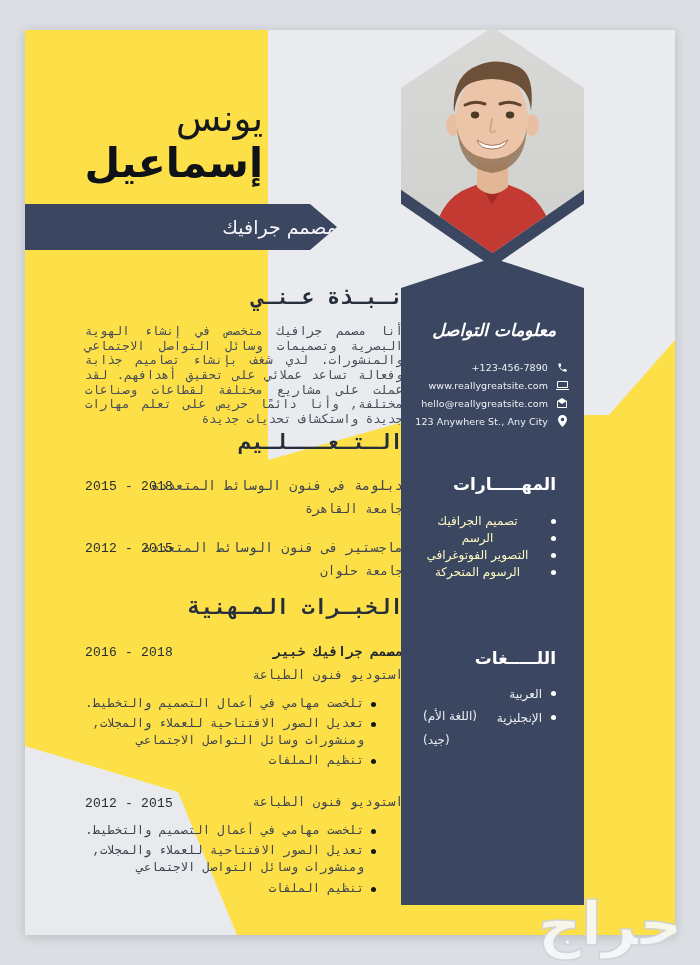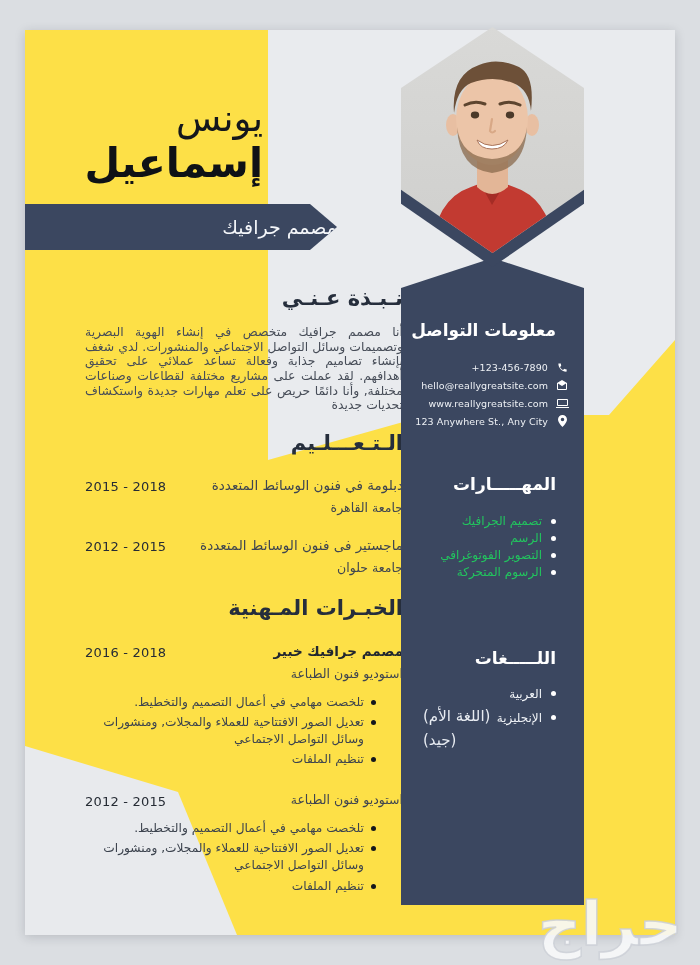--- a/index.html
+++ b/index.html
@@ -59,36 +59,36 @@
     position:absolute;right:28px;font-size:17px;font-weight:700;color:#ffffff;white-space:nowrap;
   }
   .contact-list{position:absolute;top:100px;right:14px;left:12px;}
   .contact-row{
     height:18px;display:flex;align-items:center;justify-content:flex-end;direction:ltr;
   }
   .contact-row .ctext{font-size:9.5px;color:#eef1f5;letter-spacing:.1px;}
   .contact-row .cicon{width:16px;display:flex;justify-content:center;margin-left:6px;}
   .sb-list{position:absolute;right:28px;left:12px;list-style:none;margin:0;padding:0;}
   .sb-list li{
-    position:relative;padding-right:14px;text-align:right;font-size:12px;color:#22c55e;height:17px;line-height:15px;
+    position:relative;padding-right:14px;text-align:center;font-size:12px;color:#fef9c3;height:17px;line-height:15px;
   }
   .sb-list li::before{
     content:"";position:absolute;right:0;top:5px;width:5px;height:5px;border-radius:50%;background:#ffffff;
   }
   .lang-list{position:absolute;right:28px;left:22px;list-style:none;margin:0;padding:0;}
   .lang-list li{
     position:relative;height:24px;display:flex;justify-content:space-between;align-items:center;direction:rtl;
   }
   .lang-list .lname{position:relative;padding-right:14px;font-size:12px;color:#f0f3f7;}
   .lang-list .lname::before{
     content:"";position:absolute;right:0;top:4px;width:5px;height:5px;border-radius:50%;background:#ffffff;
   }
-  .lang-list .llevel{font-size:15px;color:#e8ecf2;margin-top:43px;}
-  
-  .main-sec{position:absolute;left:60px;width:318px;direction:rtl;text-align:right;z-index:3;}
+  .lang-list .llevel{font-size:12px;color:#e8ecf2;margin-top:43px;}
+  
+  .main-sec{position:absolute;left:60px;width:318px;direction:rtl;text-align:right;z-index:3;font-family:Liberation Mono, monospace;}
   .sec-heading{
     font-size:21px;font-weight:700;color:#262e3c;white-space:nowrap;line-height:1;
   }
   .about-text{
     font-size:12.4px;color:#474d58;line-height:1.18;text-align:justify;text-align-last:right;margin:0;
   }
   .entry{position:relative;direction:rtl;text-align:right;}
   .entry .etitle{font-size:13.5px;color:#3f4550;}
   .entry .etitle.bold{font-weight:700;color:#22272f;}
   .entry .eorg{font-size:12.5px;color:#3f4550;margin-top:7px;}
@@ -205,44 +205,44 @@
     <ellipse cx="74" cy="88" rx="4.2" ry="3.4" fill="#4b3a2a"></ellipse>
     <ellipse cx="109" cy="88" rx="4.2" ry="3.4" fill="#4b3a2a"></ellipse>
 
     <path d="M91 92 L89 104 Q91 107 94 104" stroke="#d8a886" stroke-width="2.2" fill="none" stroke-linecap="round"></path>
 
     <path d="M76 113 Q91 124 107 113 Q103 122 91 122 Q79 122 76 113Z" fill="#ffffff" stroke="#a9745a" stroke-width="1"></path>
   </svg>
 </div>
 
 <div class="sidebar">
-  <div class="sb-heading" style="top:62px;">معلومات التواصل</div>
+  <div class="sb-heading" style="top:62px;font-style:italic;">معلومات التواصل</div>
 
   <div class="contact-list">
     <div class="contact-row">
       <span class="ctext">+123-456-7890</span>
       <span class="cicon">
         <svg width="11" height="11" viewBox="0 0 24 24">
             <path fill="#fff" d="M6.6 10.8c1.4 2.8 3.8 5.1 6.6 6.6l2.2-2.2c.3-.3.7-.4 1-.2 1.1.4 2.3.6 3.6.6.6 0 1 .4 1 1V20c0 .6-.4 1-1 1C10.8 21 3 13.2 3 4c0-.6.4-1 1-1h3.5c.6 0 1 .4 1 1 0 1.2.2 2.4.6 3.6.1.3 0 .7-.2 1l-2.3 2.2z"></path>
           </svg>
       </span>
     </div>
     <div class="contact-row">
+      <span class="ctext">www.reallygreatsite.com</span>
+      <span class="cicon">
+        <svg width="13" height="10" viewBox="0 0 26 20">
+            <path fill="#fff" d="M4 2h18a2 2 0 0 1 2 2v10a2 2 0 0 1-2 2H4a2 2 0 0 1-2-2V4a2 2 0 0 1 2-2zm0 2v10h18V4H4zM0 18h26v2H0v-2z"></path>
+          </svg>
+      </span>
+    </div>
+    <div class="contact-row">
       <span class="ctext">hello@reallygreatsite.com</span>
       <span class="cicon">
         <svg width="12" height="10" viewBox="0 0 24 20">
             <path fill="#fff" d="M2 6l10-6 10 6v12a2 2 0 0 1-2 2H4a2 2 0 0 1-2-2V6zm2 1.2V18h16V7.2l-8 4.8-8-4.8z"></path>
-          </svg>
-      </span>
-    </div>
-    <div class="contact-row">
-      <span class="ctext">www.reallygreatsite.com</span>
-      <span class="cicon">
-        <svg width="13" height="10" viewBox="0 0 26 20">
-            <path fill="#fff" d="M4 2h18a2 2 0 0 1 2 2v10a2 2 0 0 1-2 2H4a2 2 0 0 1-2-2V4a2 2 0 0 1 2-2zm0 2v10h18V4H4zM0 18h26v2H0v-2z"></path>
           </svg>
       </span>
     </div>
     <div class="contact-row">
       <span class="ctext">123 Anywhere St., Any City</span>
       <span class="cicon">
         <svg width="9" height="12" viewBox="0 0 18 24">
             <path fill="#fff" d="M9 0a9 9 0 0 1 9 9c0 6.6-9 15-9 15S0 15.6 0 9a9 9 0 0 1 9-9zm0 5.5A3.5 3.5 0 1 0 9 12.5 3.5 3.5 0 0 0 9 5.5z"></path>
           </svg>
       </span>

